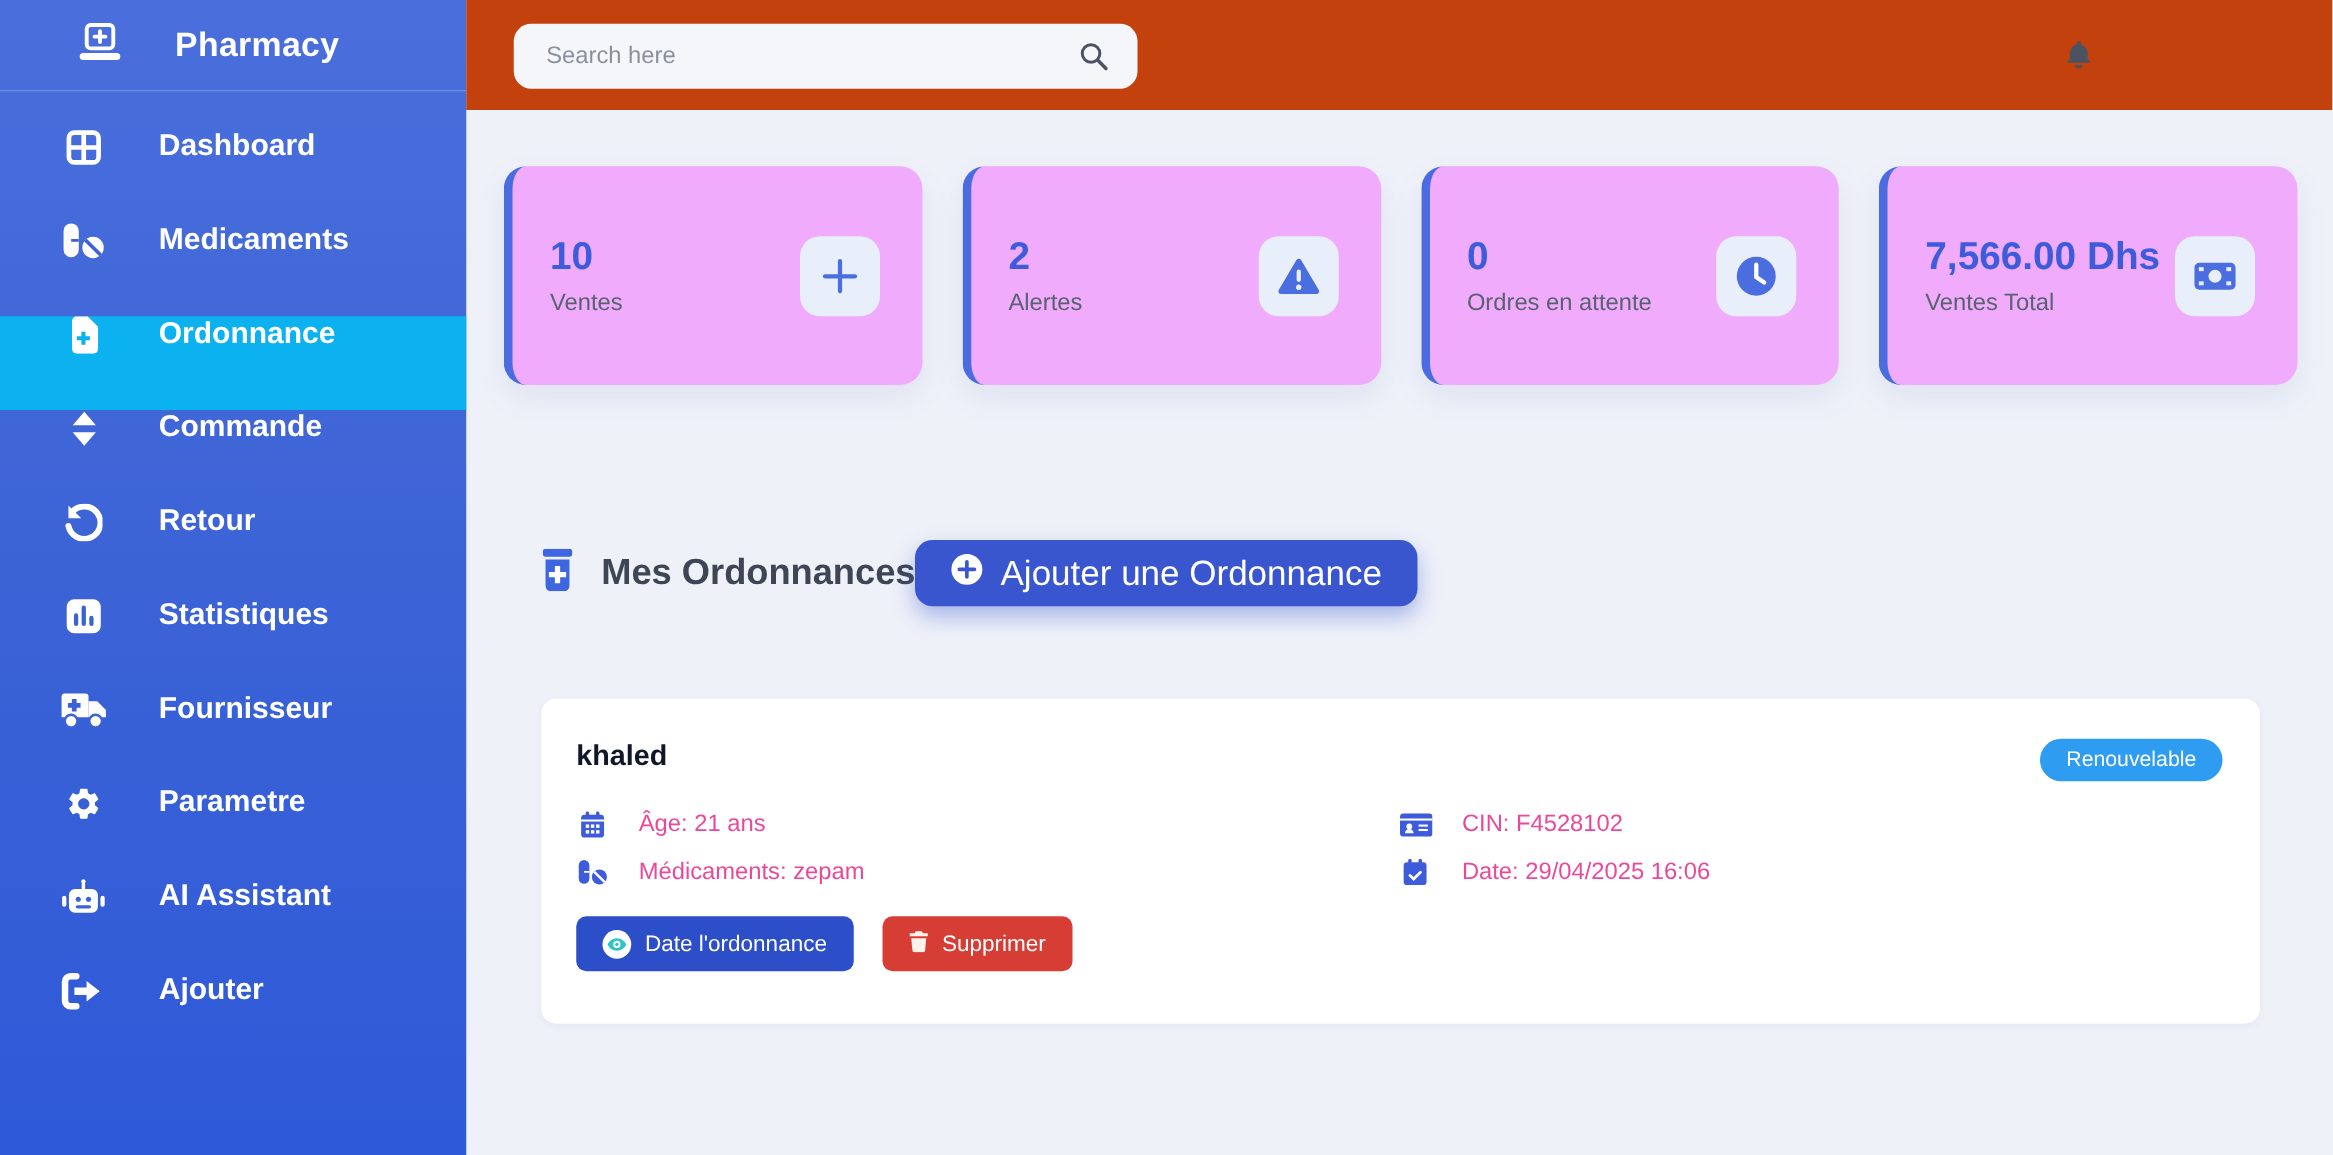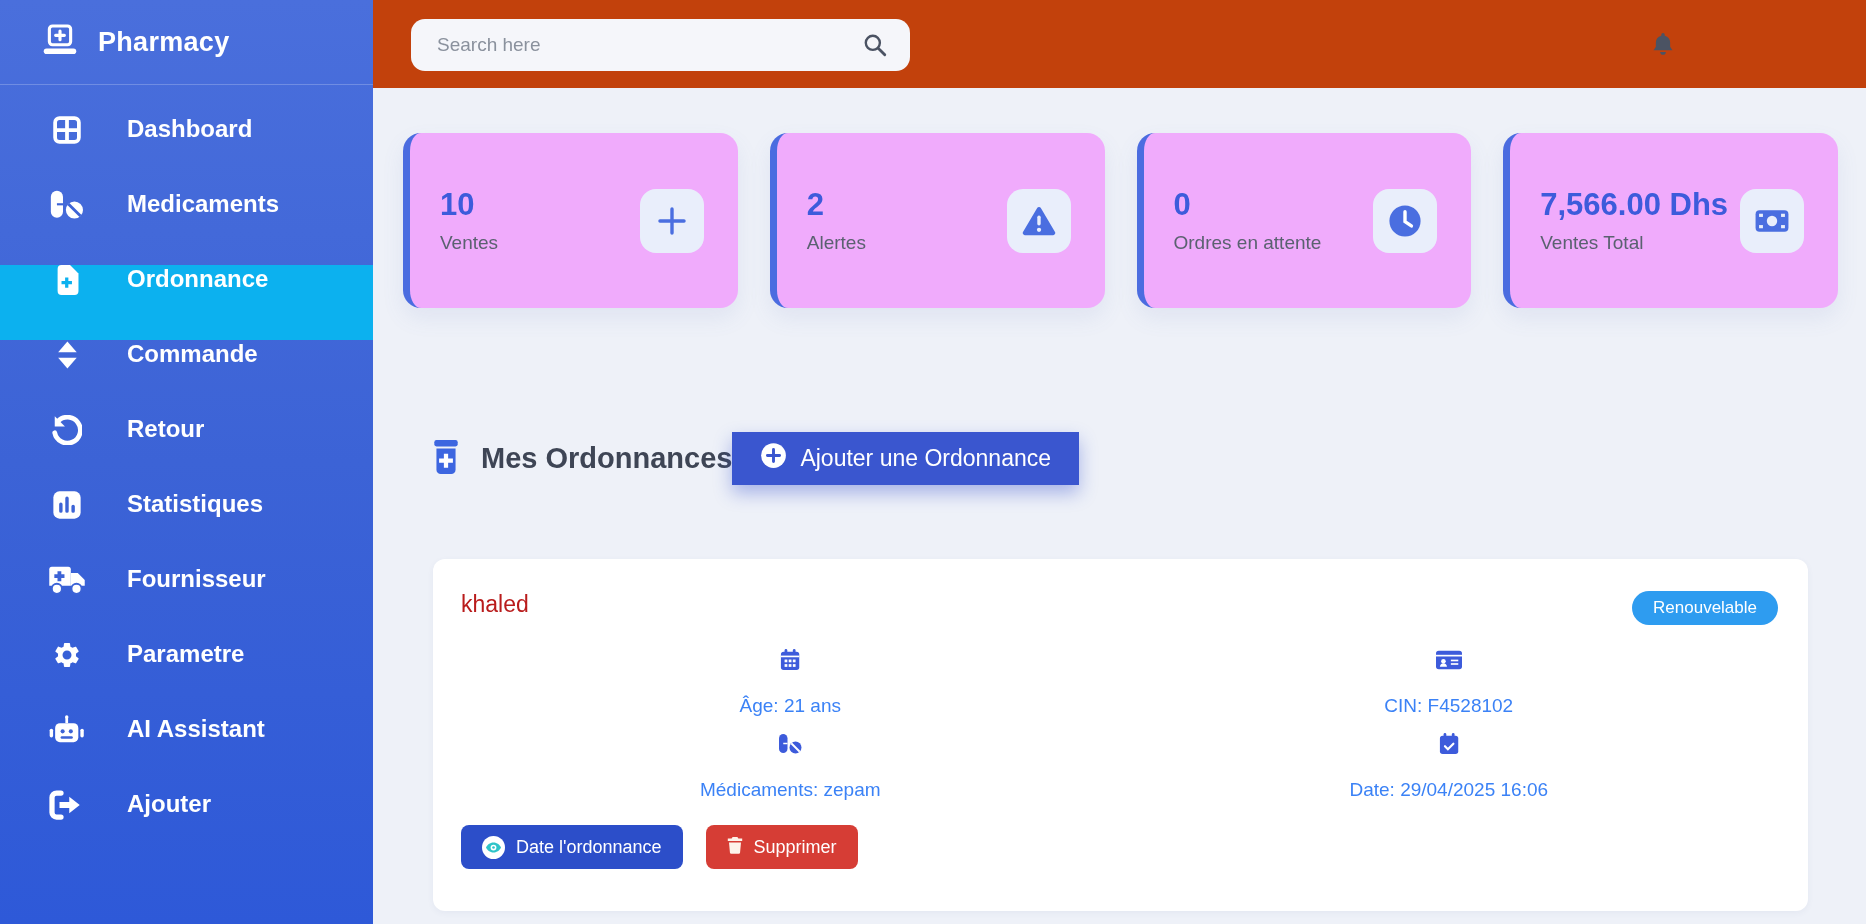--- a/index.html
+++ b/index.html
@@ -7,22 +7,22 @@
   body { font-family:"Liberation Sans", sans-serif; background:#eef1f8; }
   .app { display:flex; width:1866px; height:924px; }
 
   
   .sidebar {
     width:373px; flex:0 0 373px; height:100%;
     background:linear-gradient(180deg,#4a6fdc 0%,#3c63d6 50%,#2e59d8 100%);
     color:#fff; display:flex; flex-direction:column;
   }
   .brand {
-    height:85px; display:flex; align-items:center; gap:18px;
-    padding-left:40px; border-bottom:1px solid rgba(255,255,255,0.22);
+    height:73px; display:flex; align-items:center; gap:40px;
+    padding-left:60px; border-bottom:1px solid rgba(255,255,255,0.22);
   }
   .brand svg { width:40px; height:34px; }
   .brand-label { font-size:27px; font-weight:bold; letter-spacing:.3px; }
   .nav { margin-top:30px; display:flex; flex-direction:column; }
   .nav-item {
     height:75px; display:flex; align-items:flex-start; gap:41px;
     padding-left:48px; cursor:pointer; --icon-bg:#3c63d6;
   }
   .nav-item .ico { width:38px; display:flex; justify-content:center; }
   .nav-item svg { height:30px; }
@@ -65,42 +65,42 @@
   .stat-tile svg { width:34px; height:34px; }
 
   
   .ordo-section { margin:124px 58px 0 60px; }
   .section-head { display:flex; align-items:center; justify-content:flex-start; }
   .section-title-wrap { display:flex; align-items:center; gap:22px; }
   .section-title-wrap svg { width:26px; height:34px; color:#3d66e0; }
   .section-title { font-size:29px; font-weight:bold; color:#3e4555; }
   .add-btn {
     display:flex; align-items:center; gap:13px; height:53px; padding:0 28px;
-    background:#3a56cf; border:none; border-radius:0; color:#fff;
-    font-size:23px; cursor:pointer; font-family:"Liberation Sans", sans-serif;
+    background:#3a56cf; border:none; border-radius:14px; color:#fff;
+    font-size:28px; cursor:pointer; font-family:"Liberation Sans", sans-serif;
     box-shadow:0 8px 18px rgba(58,86,207,0.40);
   }
   .add-btn svg { width:27px; height:27px; }
 
   
   .rx-card {
     margin-top:74px; background:#fff; border-radius:12px;
     padding:32px 30px 42px 28px; box-shadow:0 2px 6px rgba(60,80,140,0.06);
   }
   .rx-head { display:flex; align-items:flex-start; justify-content:space-between; }
-  .rx-name { font-size:23px; font-weight:normal; color:#b91c1c; }
+  .rx-name { font-size:23px; font-weight:bold; color:#0f172a; }
   .rx-badge {
     background:#2e9cf0; color:#fff; font-size:17px;
     padding:7px 21px; border-radius:999px;
   }
   .rx-grid {
     margin-top:24px; display:grid; grid-template-columns:1fr 1fr;
     row-gap:16px; --icon-bg:#ffffff;
   }
-  .rx-field { display:flex; align-items:center; gap:24px; font-size:19px; color:#3b82f6;flex-direction:column; }
+  .rx-field { display:flex; align-items:center; gap:24px; font-size:19px; color:#ec4899; }
   .rx-field .ico { width:26px; display:flex; justify-content:center; color:#3d5bdb; }
   .rx-field svg { height:22px; }
   .rx-actions { margin-top:24px; display:flex; gap:23px; }
   .rx-btn {
     display:flex; align-items:center; gap:11px; height:44px; padding:0 21px;
     border:none; border-radius:8px; color:#fff; font-size:18px; cursor:pointer;
     font-family:"Liberation Sans", sans-serif;
   }
   .rx-btn.view { background:#2c4ec9; }
   .rx-btn.delete { background:#d63d35; }

